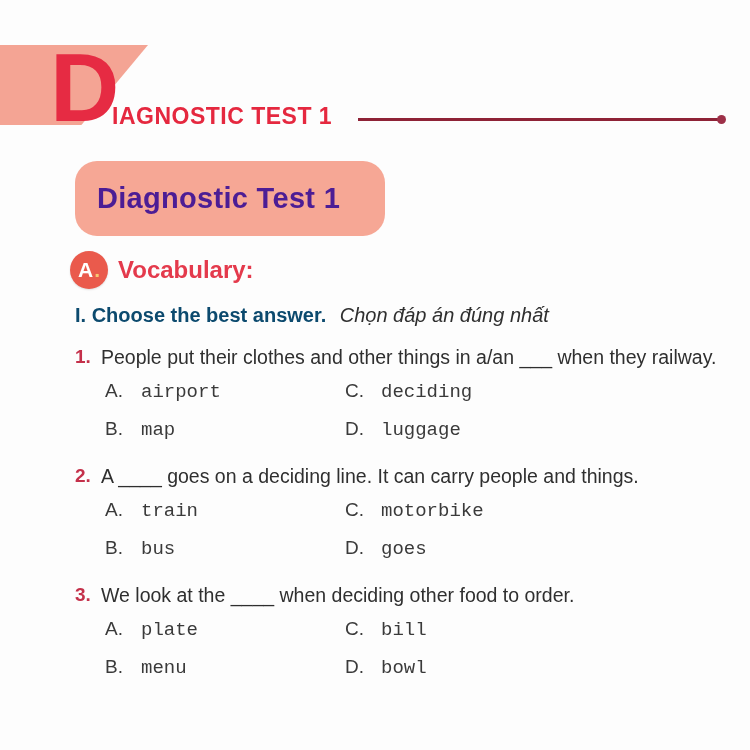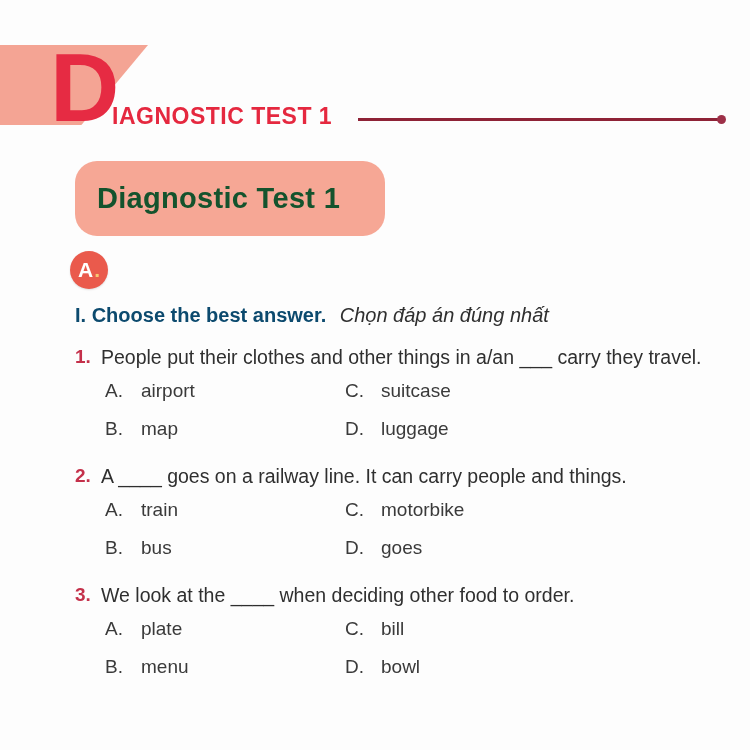--- a/index.html
+++ b/index.html
@@ -48,21 +48,21 @@
   
   .title-box {
     margin: 35px 0 0 75px;
     width: 310px; height: 75px;
     background: #f6a795;
     border-radius: 22px;
     display: flex; align-items: center;
     padding-left: 22px;
   }
   .title-box-text {
-    font-size: 29px; font-weight: 800; color: #14532d;
+    font-size: 29px; font-weight: 800; color: #4c1d95;
     letter-spacing: 0.3px;
   }
 
   
   .section-heading {
     margin: 15px 0 0 70px;
     display: flex; align-items: center; gap: 10px;
   }
   .section-badge {
     width: 38px; height: 38px; border-radius: 50%;
@@ -102,21 +102,21 @@
     margin: 8px 0 6px 30px;
     display: grid;
     grid-template-columns: 240px 1fr;
     row-gap: 9px;
   }
   .option { display: flex; align-items: baseline; height: 29px; }
   .option-letter {
     flex: 0 0 36px;
     font-size: 19px; color: #3a3a3a;
   }
-  .option-text { font-size: 19px; color: #3a3a3a; }
+  .option-text { font-size: 19px; color: #3a3a3a; font-family: Liberation Mono, monospace; }
 </style>
 </head>
 <body>
 
 <div class="banner">
   <div class="banner-shape"></div>
   <div class="drop-cap">D</div>
   <div class="banner-title">IAGNOSTIC TEST 1</div>
   <div class="banner-rule">
     <span class="banner-rule-dot"></span>
@@ -125,58 +125,59 @@
 
 <div class="title-box">
   <span class="title-box-text">Diagnostic Test 1</span>
 </div>
 
 <div class="section-heading">
   <span class="section-badge">
     <span>A</span>
     <span class="period">.</span>
   </span>
+  <span class="section-label">Vocabulary:</span>
 </div>
 
 <div class="instruction">
   <span class="instruction-en">I. Choose the best answer.</span>
   <span class="instruction-vi">Chọn đáp án đúng nhất</span>
 </div>
 
 <div class="questions">
 
   <div class="question">
     <div class="question-line">
       <span class="question-number">1.</span>
-      <span class="question-text">People put their clothes and other things in a/an ___ carry they travel.</span>
+      <span class="question-text">People put their clothes and other things in a/an ___ when they railway.</span>
     </div>
     <div class="options">
       <div class="option">
         <span class="option-letter">A.</span>
         <span class="option-text">airport</span>
       </div>
       <div class="option">
         <span class="option-letter">C.</span>
-        <span class="option-text">suitcase</span>
+        <span class="option-text">deciding</span>
       </div>
       <div class="option">
         <span class="option-letter">B.</span>
         <span class="option-text">map</span>
       </div>
       <div class="option">
         <span class="option-letter">D.</span>
         <span class="option-text">luggage</span>
       </div>
     </div>
   </div>
 
   <div class="question">
     <div class="question-line">
       <span class="question-number">2.</span>
-      <span class="question-text">A ____ goes on a railway line. It can carry people and things.</span>
+      <span class="question-text">A ____ goes on a deciding line. It can carry people and things.</span>
     </div>
     <div class="options">
       <div class="option">
         <span class="option-letter">A.</span>
         <span class="option-text">train</span>
       </div>
       <div class="option">
         <span class="option-letter">C.</span>
         <span class="option-text">motorbike</span>
       </div>

